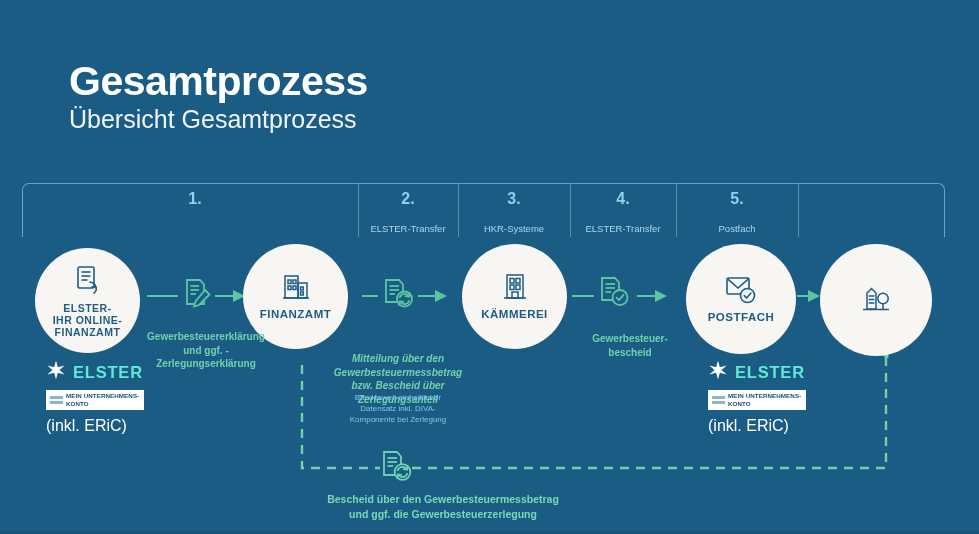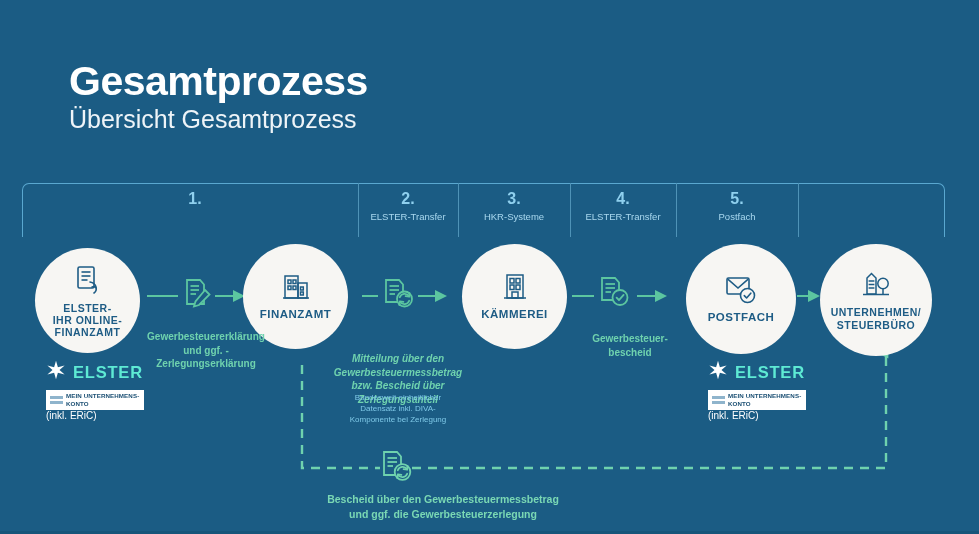--- a/index.html
+++ b/index.html
@@ -26,21 +26,21 @@
   .band{
     position:absolute;left:22px;top:183px;width:923px;height:54px;
     border:1px solid #5aa8d0;border-bottom:none;
     border-radius:7px 7px 0 0;
     box-sizing:border-box;
   }
   .band-divider{position:absolute;top:183px;width:1px;height:54px;background:#4f93b7;}
 
   .step{position:absolute;top:190px;text-align:center;}
   .step-num{font-size:16px;font-weight:bold;color:#8fd0ee;line-height:1.15;}
-  .step-sub{font-size:9.5px;color:#a9d8ef;margin-top:3px;line-height:1.2;}
+  .step-sub{font-size:9.5px;color:#a9d8ef;margin-top:15px;line-height:1.2;}
 
   
   .node{position:absolute;border-radius:50%;background:#f7f6f3;
         display:flex;flex-direction:column;align-items:center;justify-content:center;}
   .node-icon{display:flex;align-items:center;justify-content:center;}
   .node-label{
     color:#1e5c85;font-weight:bold;font-size:11.5px;letter-spacing:.5px;
     text-align:center;line-height:1.15;margin-top:5px;
   }
   .node-label.sm{font-size:10.5px;}
@@ -60,21 +60,21 @@
   .brand{position:absolute;}
   .brand-row{display:flex;align-items:center;gap:7px;}
   .brand-word{font-size:16.5px;font-weight:bold;color:#5eead4;letter-spacing:.8px;}
   .brand-badge{
     background:#ffffff;display:inline-flex;align-items:center;gap:3px;
     padding:2px 5px 2px 4px;margin-top:6px;
   }
   .badge-bars{display:flex;flex-direction:column;gap:2px;}
   .badge-bar{width:13px;height:3px;background:#8fb4cc;}
   .badge-text{font-size:6.2px;font-weight:bold;color:#1b4f73;line-height:1.25;letter-spacing:.1px;}
-  .brand-note{font-size:10px;color:#ffffff;}
+  .brand-note{font-size:16px;color:#ffffff;margin-top:7px;}
 
   
   .loop-text{
     position:absolute;text-align:center;color:#7ad8b4;
     font-size:10.5px;font-weight:bold;line-height:1.4;
   }
   .footer-strip{position:absolute;left:0;bottom:0;width:979px;height:3px;background:#17557a;}
 </style>
 </head>
 <body>
@@ -203,21 +203,20 @@
       <svg width="40" height="32" viewBox="0 0 40 32" fill="none" stroke="#1e5c85" stroke-width="1.5">
         <path d="M11 9 L15.5 4.5 L20 9 L20 25 L11 25 Z"></path>
         <line x1="12.6" y1="12" x2="18.4" y2="12"></line>
         <line x1="12.6" y1="15.5" x2="18.4" y2="15.5"></line>
         <line x1="12.6" y1="19" x2="18.4" y2="19"></line>
         <circle cx="27" cy="14.5" r="5.2"></circle>
         <line x1="27" y1="19" x2="27" y2="25"></line>
         <line x1="7" y1="25.5" x2="33" y2="25.5"></line>
       </svg>
     </div>
-    <div class="node-label sm">UNTERNEHMEN/<br>STEUERBÜRO</div>
   </div>
 
   <div class="conn" style="left:178px;top:276px;">
     <svg width="38" height="38" viewBox="0 0 38 38" fill="none" stroke="#5cc6a0" stroke-width="1.8">
       <path d="M9 4 L22 4 L26 8.5 L26 28 L9 28 Z"></path>
       <line x1="12.5" y1="10" x2="21" y2="10"></line>
       <line x1="12.5" y1="14" x2="21" y2="14"></line>
       <line x1="12.5" y1="18" x2="18" y2="18"></line>
       <path d="M27 14 L31.5 18.5 L21 29 L16 30.5 L17.5 25.5 Z" fill="#1b5c84"></path>
     </svg>

